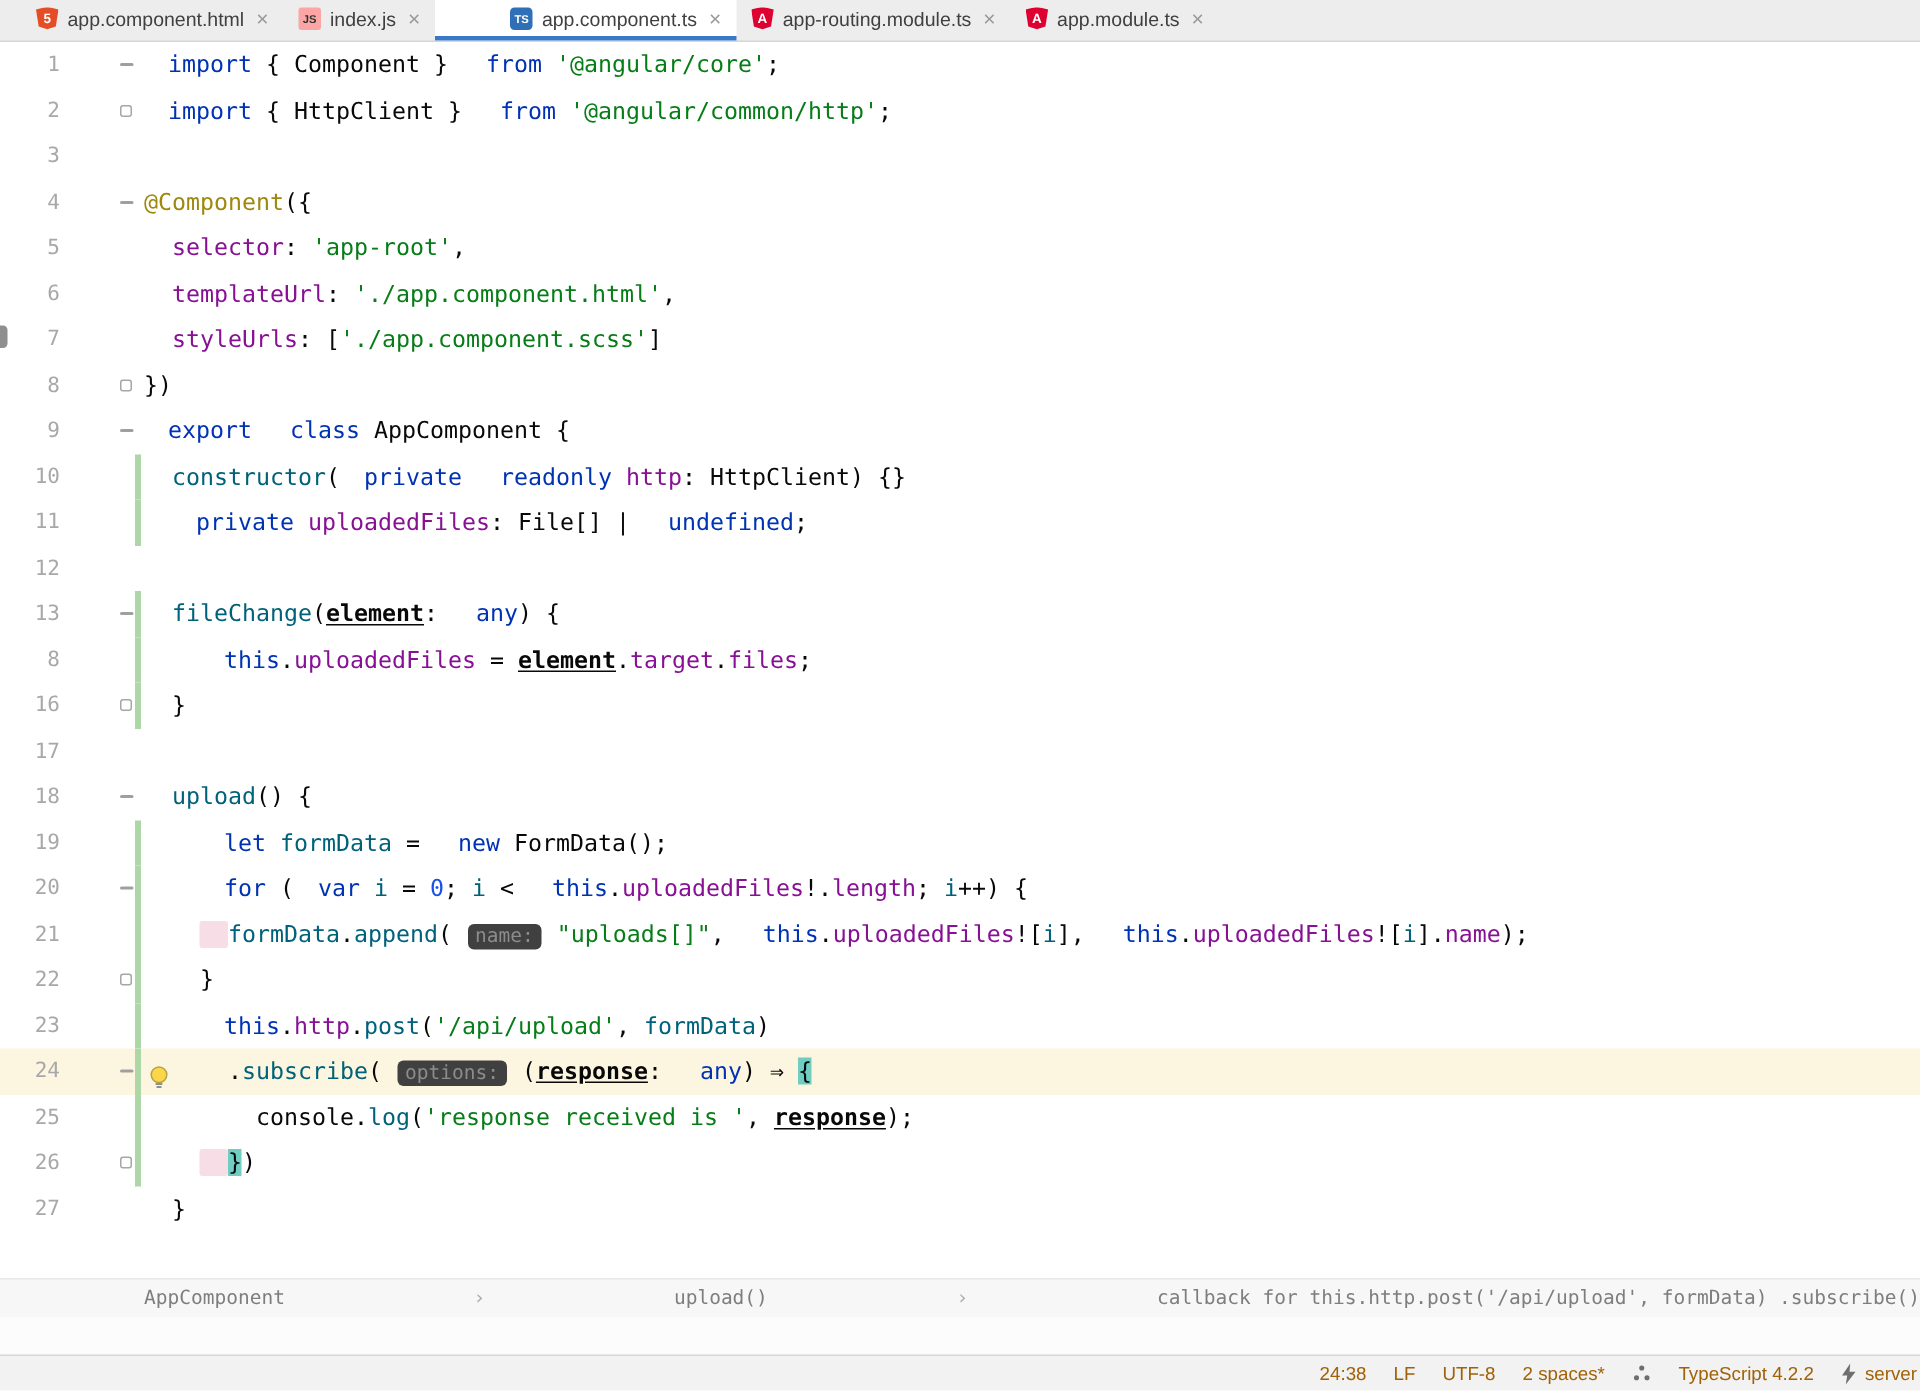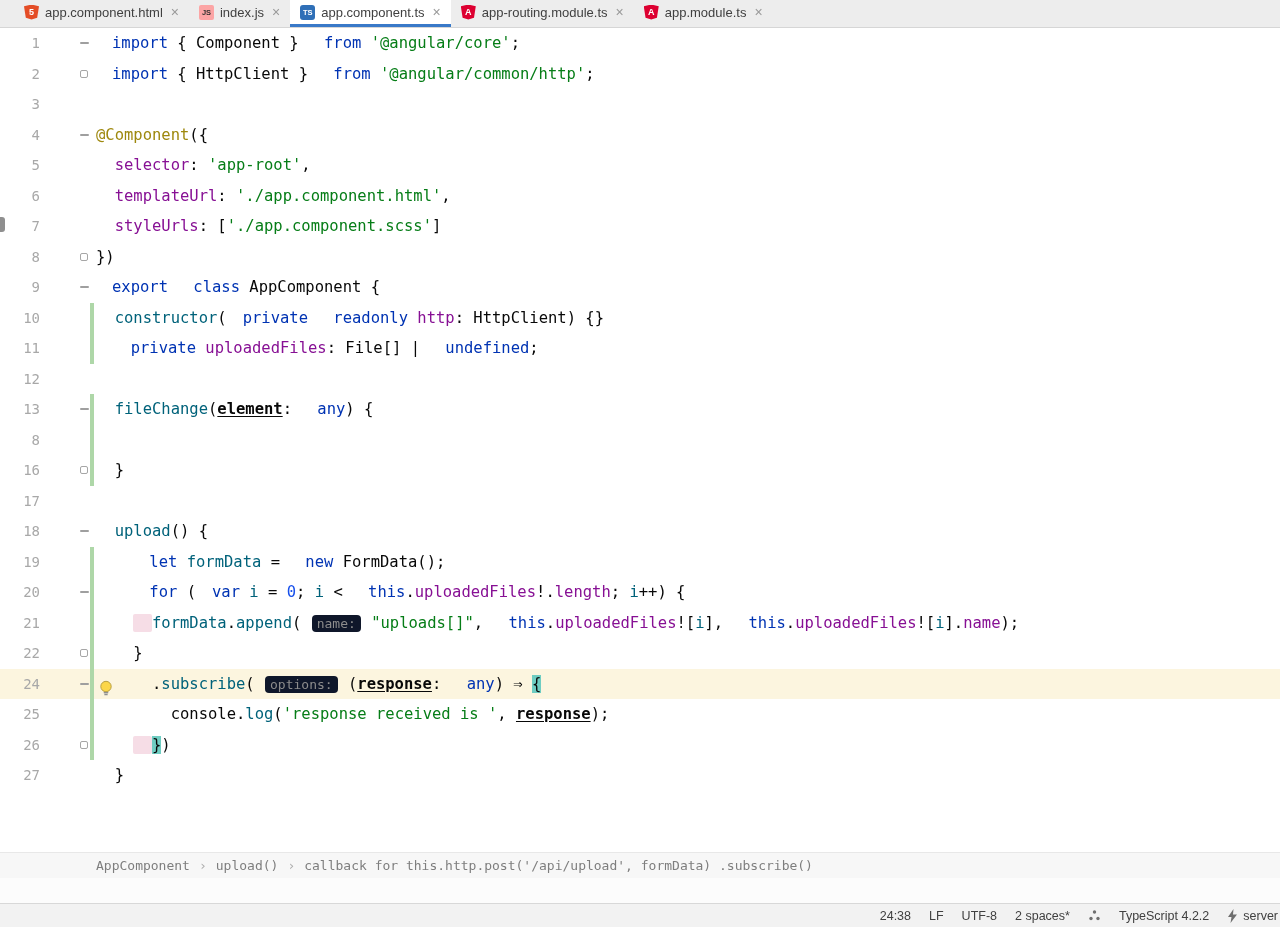--- a/index.html
+++ b/index.html
@@ -25,21 +25,21 @@
   .tab-label { font-size:13px; color:#404040; white-space:nowrap; }
   .tab-close { color:#999999; font-size:14px; line-height:1; margin-left:2px; }
   .tab-icon {
     width:15px; height:15px; flex:none;
     display:flex; align-items:center; justify-content:center;
     font-weight:bold; color:#FFFFFF; font-family:"Liberation Sans",sans-serif;
   }
   .icon-html { background:#E44D26; font-size:9px;
     clip-path:polygon(50% 0,100% 12%,88% 88%,50% 100%,12% 88%,0 12%); }
   .icon-js   { background:#fca5a5; color:#32312F; font-size:7.5px; border-radius:2px; }
-  .icon-ts   { background:#2F6FB7; color:#FFFFFF; font-size:7.5px; border-radius:3px; }
+  .icon-ts   { background:#2F6FB7; color:#FFFFFF; font-size:7.5px; border-radius:3px;margin-left:40px; }
   .icon-ng   { background:#DD0031; font-size:9px;
     clip-path:polygon(50% 0,100% 12%,88% 88%,50% 100%,12% 88%,0 12%); }
 
   
   .editor {
     flex:none; height:824px; position:relative; overflow:hidden;
     background:#FFFFFF;
     font-family:"DejaVu Sans Mono", monospace;
     font-size:15.5px; color:var(--tk-d,#080808);
   }
@@ -59,48 +59,48 @@
   .tk-k   { color:var(--tk-k,#0033B3);margin-left:16px; }
   .tk-s   { color:var(--tk-s,#067D17); }
   .tk-n   { color:var(--tk-n,#1750EB); }
   .tk-f   { color:var(--tk-f,#871094); }
   .tk-m   { color:var(--tk-m,#00627A); }
   .tk-v   { color:var(--tk-v,#00627A); }
   .tk-d   { color:var(--tk-d,#080808); }
   .tk-dec { color:var(--tk-dec,#9E880D); }
   .tk-p   { color:var(--tk-d,#080808); text-decoration:underline; text-underline-offset:2px;font-weight:bold; }
   .tk-hint {
-    background:#0f172a; color:var(--tk-hint,#8C8C8C);
+    background:#404040; color:var(--tk-hint,#8C8C8C);
     border-radius:4px; padding:1px 5px; font-size:13px; margin:0 1px;
   }
   .tk-brace { background:#6FCDC2; }
   .tk-chip  { background:#F6DDE6; border-radius:2px; }
 
   .bulb { position:absolute; left:99px; top:7px; width:14px; height:16px; }
   .edge-marker {
     position:absolute; left:0; top:189px; width:5px; height:15px;
     background:#8F8F8F; border-radius:0 3px 3px 0;
   }
 
   
   .breadcrumbs {
     flex:none; height:26px; background:#F7F7F7; border-top:1px solid #E8E8E8;
     display:flex; align-items:center; gap:9px; padding-left:96px;
     font-family:"DejaVu Sans Mono", monospace; font-size:13px; color:#7E7E7E;
-    white-space:nowrap; overflow:hidden;
+    white-space:nowrap; overflow:hidden;justify-content:space-between;
   }
   .bc-sep { color:#ADADAD; font-size:13px; }
 
   .filler { flex:1; background:#FCFCFC; }
 
   
   .status-bar {
     flex:none; height:24px; background:#F2F2F2; border-top:1px solid #D8D8D8;
     display:flex; justify-content:flex-end; align-items:center; gap:18px;
-    font-size:12.5px; color:#404040; padding-right:2px; overflow:hidden;
+    font-size:12.5px; color:#a16207; padding-right:2px; overflow:hidden;
     white-space:nowrap;
   }
   .sb-item { display:flex; align-items:center; gap:5px; }
   .sb-icon { display:flex; align-items:center; }
 </style>
 </head>
 <body>
 
 <div class="ide">
   <div class="tab-bar">
@@ -217,20 +217,21 @@
           <span class="fold start"></span>
           <span class="vcs"></span>
         </span>
         <span class="code-text"><span class="tk-d">  </span><span class="tk-m">fileChange</span><span class="tk-d">(</span><span class="tk-p">element</span><span class="tk-d">: </span><span class="tk-k">any</span><span class="tk-d">) {</span></span>
       </div>
       <div class="code-line">
         <span class="gutter">
           <span class="line-num">8</span>
           <span class="vcs"></span>
         </span>
+        <span class="code-text"><span class="tk-d">    </span><span class="tk-k">this</span><span class="tk-d">.</span><span class="tk-f">uploadedFiles</span><span class="tk-d"> = </span><span class="tk-p">element</span><span class="tk-d">.</span><span class="tk-f">target</span><span class="tk-d">.</span><span class="tk-f">files</span><span class="tk-d">;</span></span>
       </div>
       <div class="code-line">
         <span class="gutter">
           <span class="line-num">16</span>
           <span class="fold end"></span>
           <span class="vcs"></span>
         </span>
         <span class="code-text"><span class="tk-d">  }</span></span>
       </div>
       <div class="code-line">
@@ -268,20 +269,27 @@
         </span>
         <span class="code-text"><span class="tk-d">    </span><span class="tk-chip">  </span><span class="tk-v">formData</span><span class="tk-d">.</span><span class="tk-m">append</span><span class="tk-d">( </span><span class="tk-hint">name:</span><span class="tk-d"> </span><span class="tk-s">"uploads[]"</span><span class="tk-d">, </span><span class="tk-k">this</span><span class="tk-d">.</span><span class="tk-f">uploadedFiles</span><span class="tk-d">![</span><span class="tk-v">i</span><span class="tk-d">], </span><span class="tk-k">this</span><span class="tk-d">.</span><span class="tk-f">uploadedFiles</span><span class="tk-d">![</span><span class="tk-v">i</span><span class="tk-d">].</span><span class="tk-f">name</span><span class="tk-d">);</span></span>
       </div>
       <div class="code-line">
         <span class="gutter">
           <span class="line-num">22</span>
           <span class="fold end"></span>
           <span class="vcs"></span>
         </span>
         <span class="code-text"><span class="tk-d">    }</span></span>
+      </div>
+      <div class="code-line">
+        <span class="gutter">
+          <span class="line-num">23</span>
+          <span class="vcs"></span>
+        </span>
+        <span class="code-text"><span class="tk-d">    </span><span class="tk-k">this</span><span class="tk-d">.</span><span class="tk-f">http</span><span class="tk-d">.</span><span class="tk-m">post</span><span class="tk-d">(</span><span class="tk-s">'/api/upload'</span><span class="tk-d">, </span><span class="tk-v">formData</span><span class="tk-d">)</span></span>
       </div>
       <div class="code-line hl">
         <span class="gutter">
           <span class="line-num">24</span>
           <span class="fold start"></span>
           <span class="vcs"></span>
         </span>
         <span class="code-text"><span class="tk-d">      .</span><span class="tk-m">subscribe</span><span class="tk-d">( </span><span class="tk-hint">options:</span><span class="tk-d"> (</span><span class="tk-p">response</span><span class="tk-d">: </span><span class="tk-k">any</span><span class="tk-d">) ⇒ </span><span class="tk-brace">{</span></span>
         <span class="bulb"><svg width="14" height="16" viewBox="0 0 14 16">
             <circle cx="7" cy="6.5" r="5.2" fill="#FBD64A" stroke="#B9A145" stroke-width="1"></circle>

